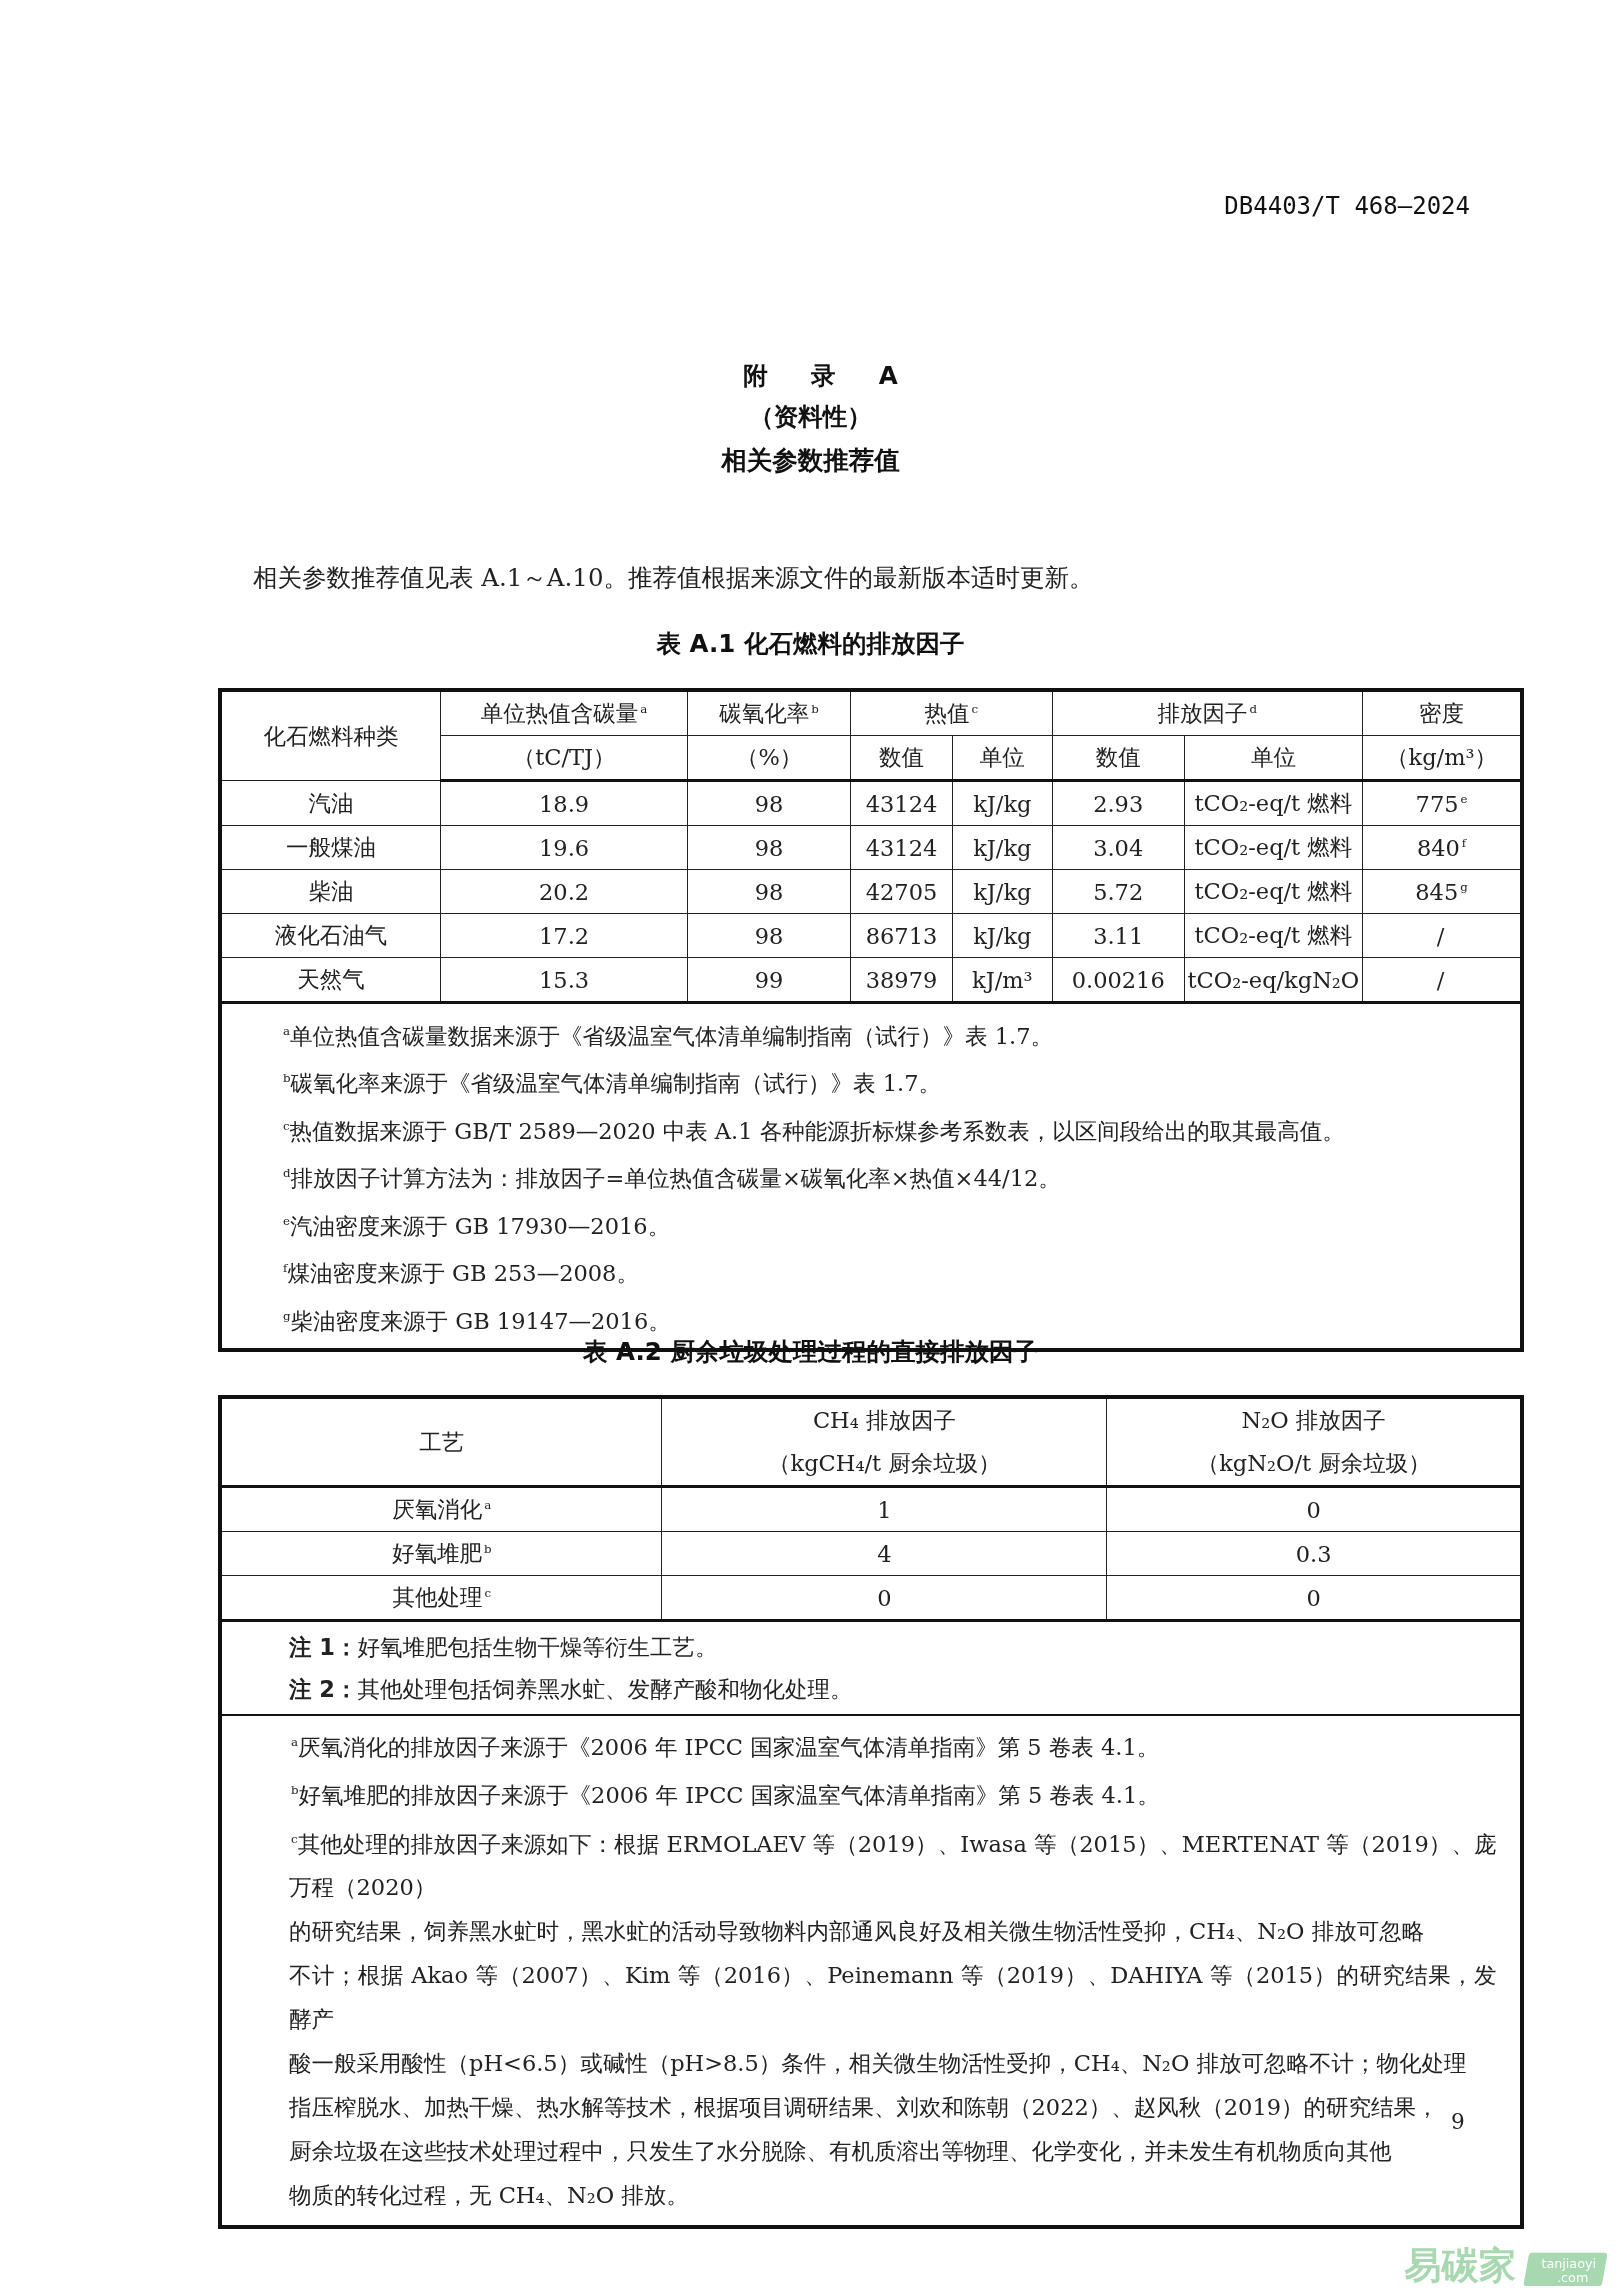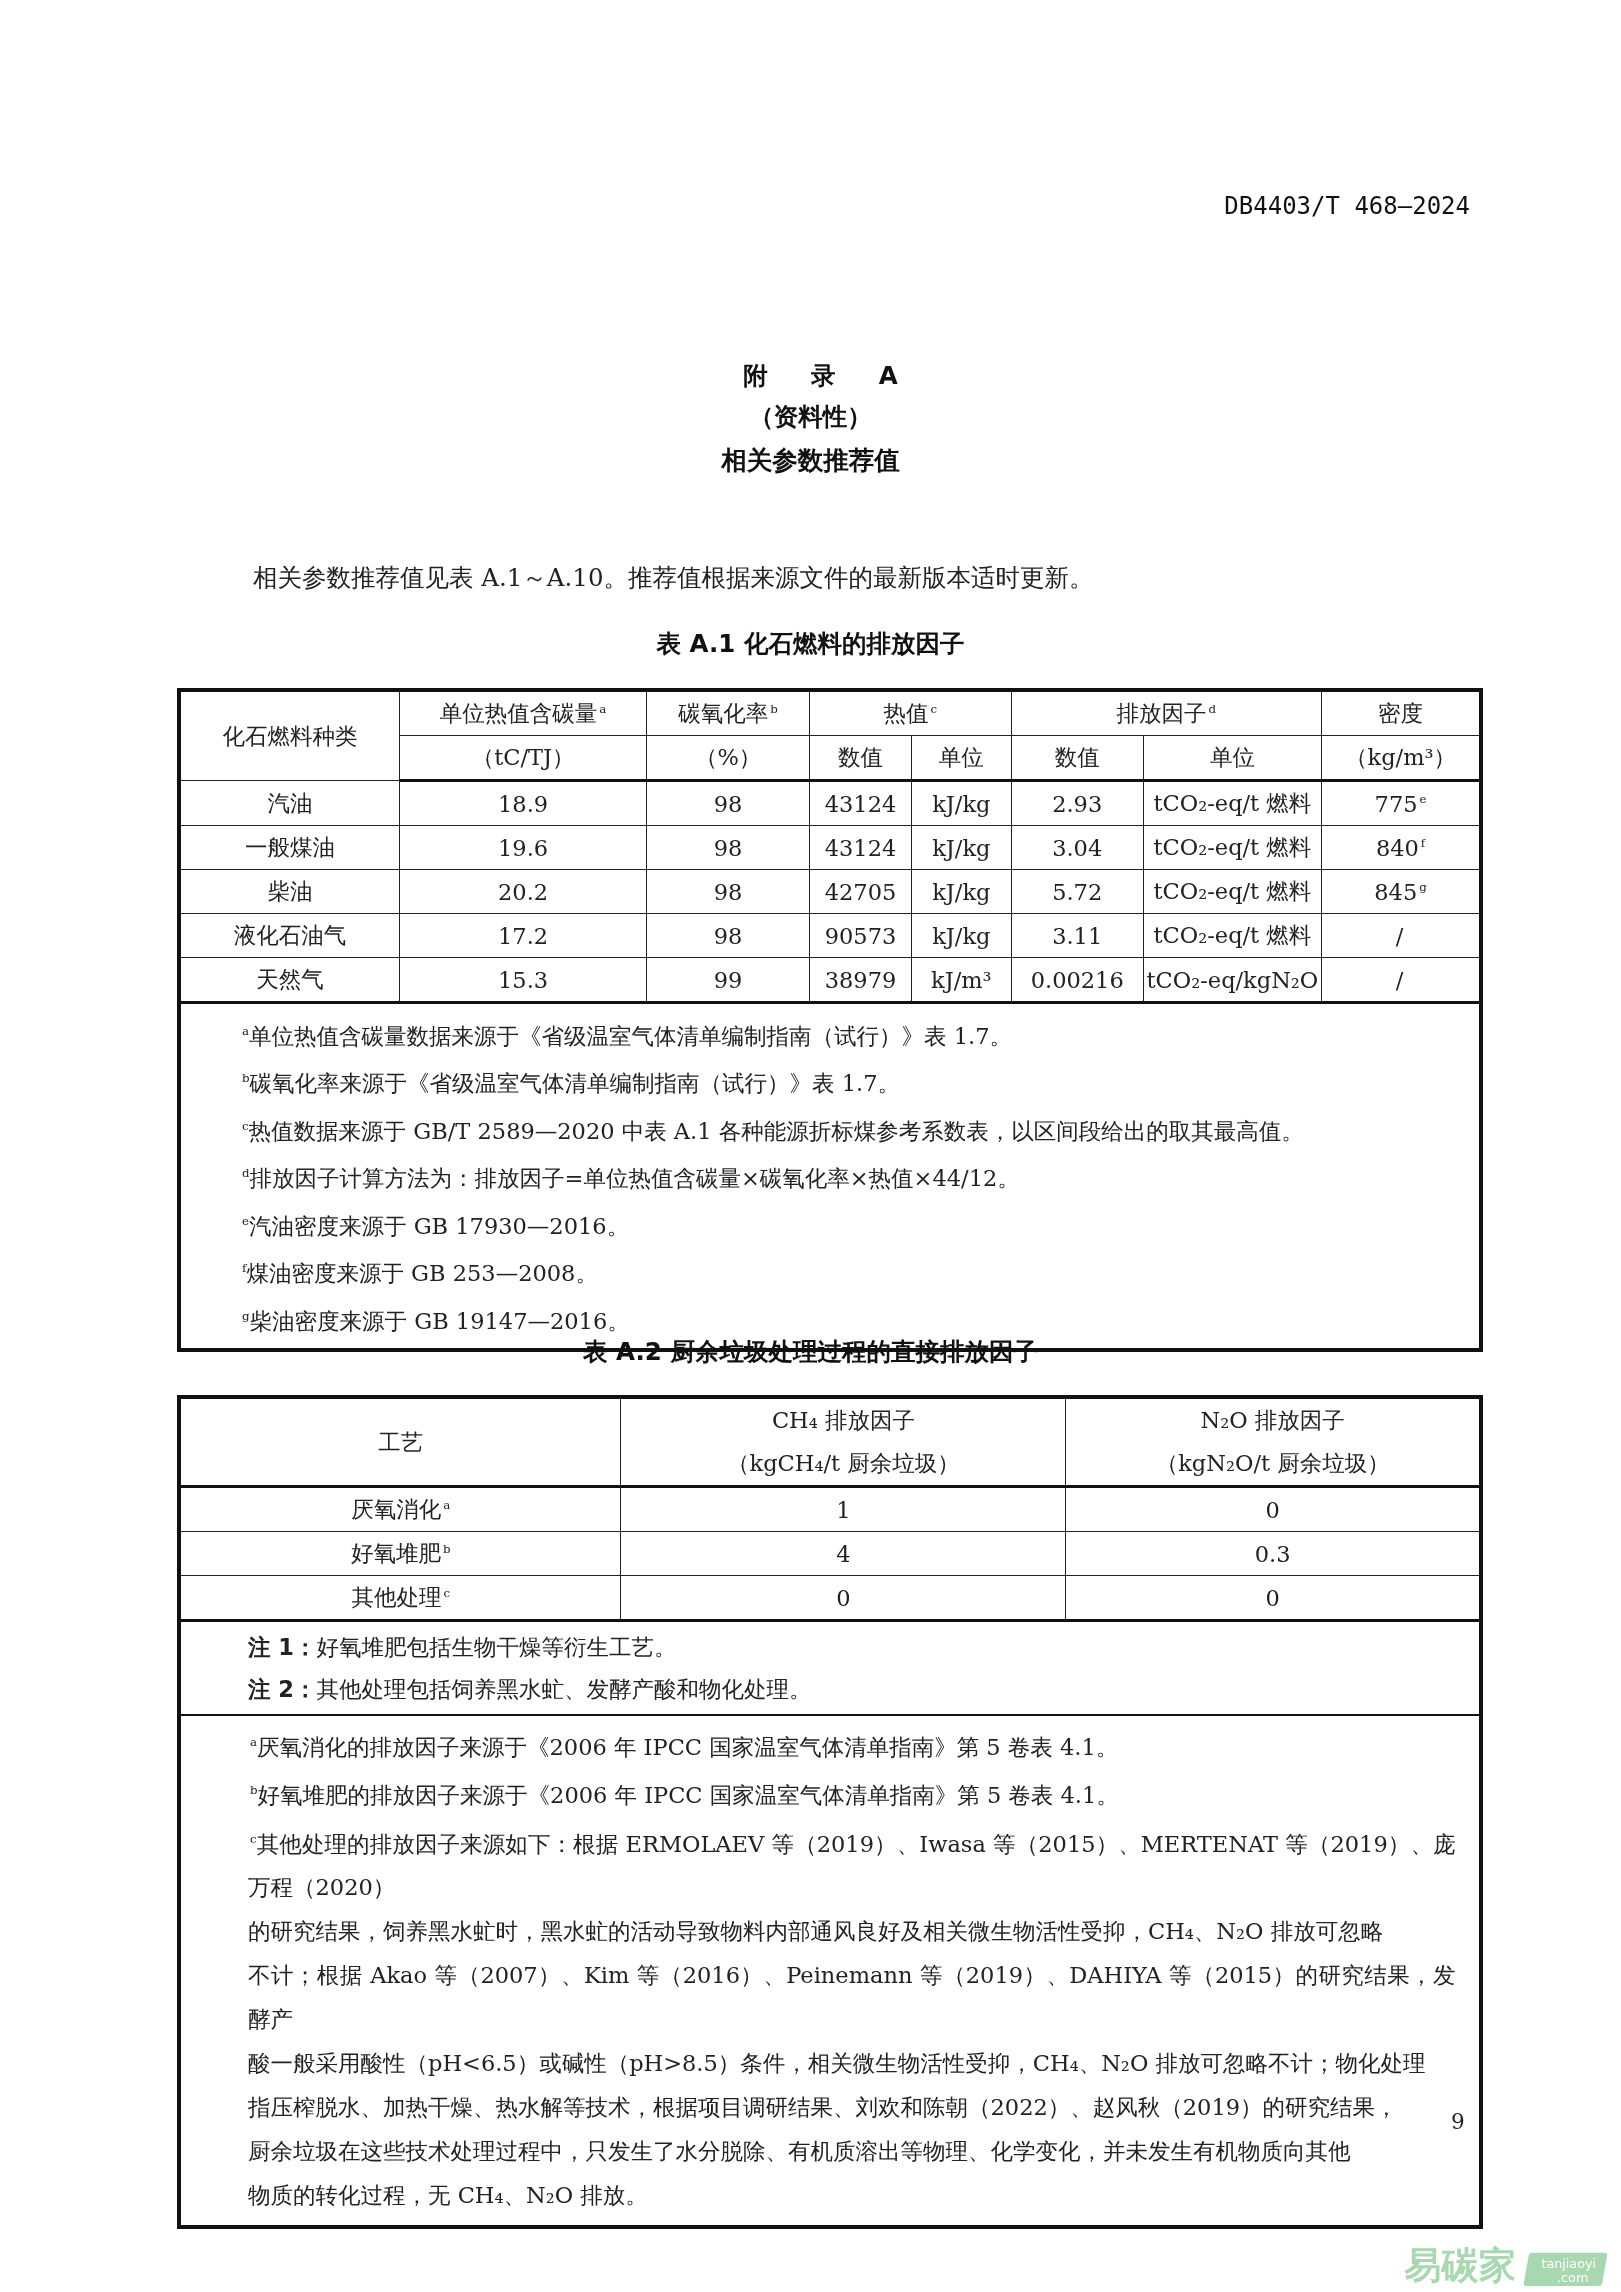--- a/index.html
+++ b/index.html
@@ -8,21 +8,21 @@
   .abs { position: absolute; }
   .doc-id { left: 1127px; top: 192px; width: 343px; text-align: right;
             font-family: "DejaVu Sans Mono", "Liberation Mono", monospace; font-size: 24px; color: #111; }
   .center { left: 0; width: 1621px; text-align: center; font-family: "DejaVu Sans", "Liberation Sans", sans-serif; font-weight: bold; color: #111; }
   .appx { top: 359px; font-size: 24.5px; letter-spacing: 0; margin-left: 10px; }
   .appx span { display: inline-block; margin: 0 21.6px; }
   .appx-sub { top: 400px; font-size: 24.5px; }
   .appx-title { top: 443px; font-size: 25.5px; }
   .intro { left: 253px; top: 561px; font-size: 24.5px; color: #222; }
   .tcap { font-size: 24.5px; }
-  table { border-collapse: collapse; position: absolute; font-size: 22.5px; color: #222; }
+  table { border-collapse: collapse; position: absolute; font-size: 22.5px; color: #222; margin-left: 41px; }
   td { border: 1.5px solid #222; text-align: center; vertical-align: middle; padding: 0; }
   .t1 { left: 177px; top: 688px; width: 1306px; border: 4.9px solid #111; }
   .t1 .hdr-last td, .t1 tr.hdr-last td { border-bottom: 3.9px solid #111; }
   .t1 td { height: 43px; }
   .t1 .h1 td { height: 43px; }
   .t1 .notes td { text-align: left; padding: 5.9px 0 5.9px 59px; line-height: 43px; border-top: 3.9px solid #111; }
   .sup { font-size: 11.8px; vertical-align: super; margin-left: 2px; }
   .t2 { left: 177px; top: 1395px; width: 1306px; border: 4.9px solid #111; }
   .t2 td { height: 43px; }
   .t2 .hdr td { height: 86px; line-height: 43px; border-bottom: 3.9px solid #111; }
@@ -106,21 +106,21 @@
         <td><span>42705</span></td>
         <td><span>kJ/kg</span></td>
         <td><span>5.72</span></td>
         <td><span>tCO₂-eq/t 燃料</span></td>
         <td><span>845</span><span class="sup">g</span></td>
       </tr>
       <tr>
         <td><span>液化石油气</span></td>
         <td><span>17.2</span></td>
         <td><span>98</span></td>
-        <td><span>90573</span></td>
+        <td><span>86713</span></td>
         <td><span>kJ/kg</span></td>
         <td><span>3.11</span></td>
         <td><span>tCO₂-eq/t 燃料</span></td>
         <td><span>/</span><span class="sup"></span></td>
       </tr>
       <tr>
         <td><span>天然气</span></td>
         <td><span>15.3</span></td>
         <td><span>99</span></td>
         <td><span>38979</span></td>

